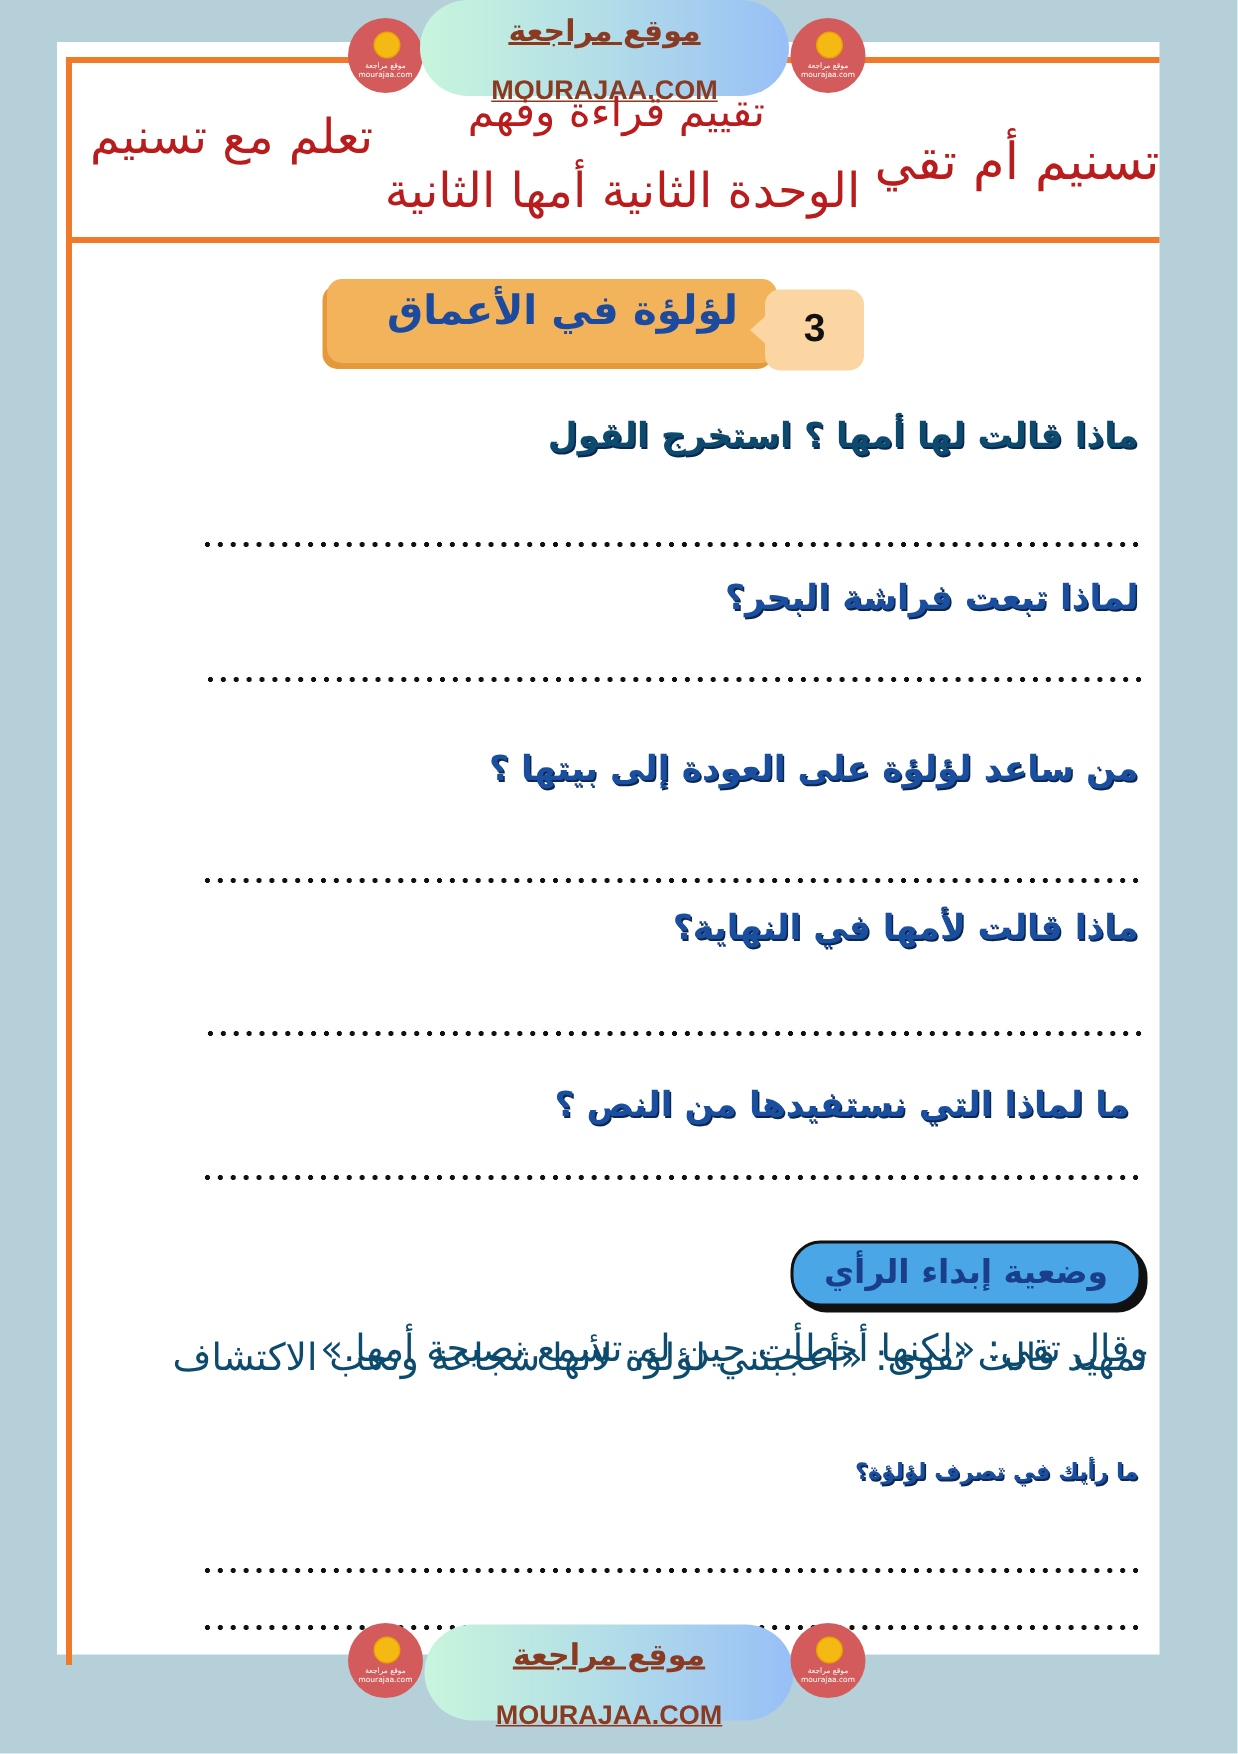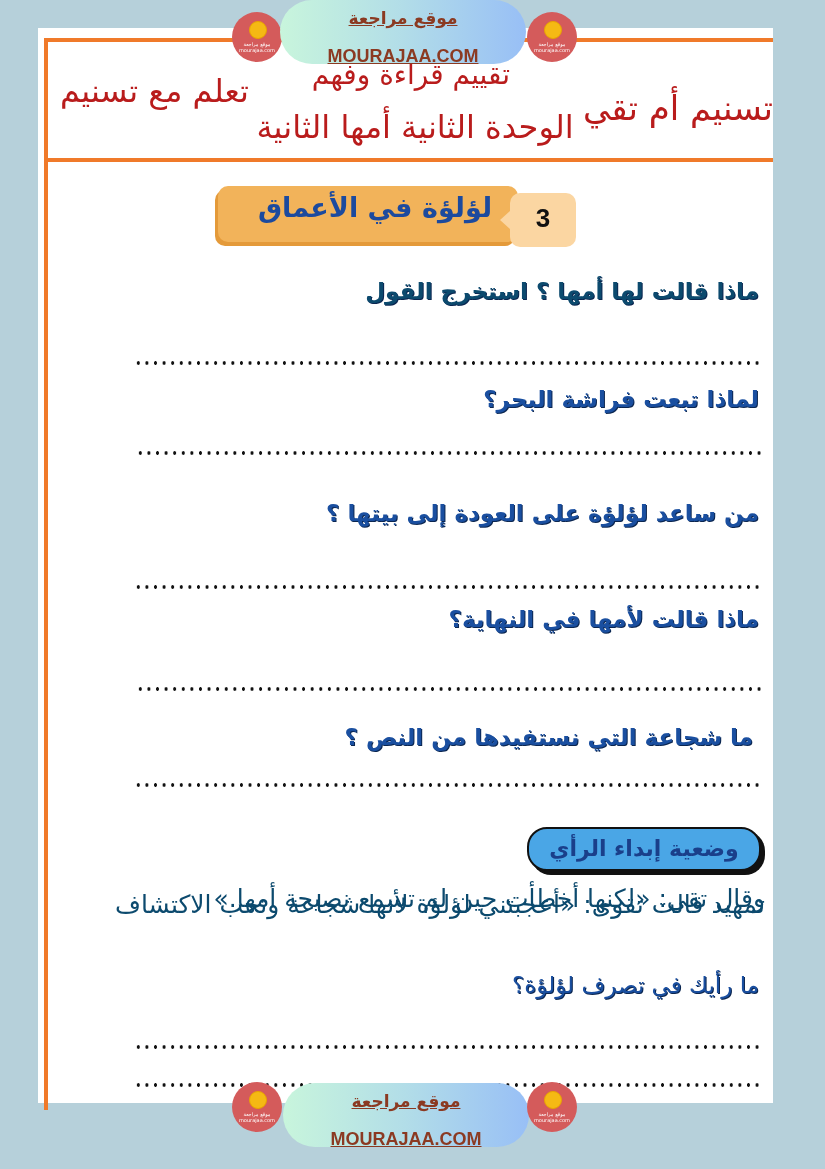--- a/index.html
+++ b/index.html
@@ -29,21 +29,21 @@
   .h-right { right: 52px; top: 88px; font-size: 34px; }
   .h-center1 { left: 320px; top: 58px; font-size: 28px; width: 190px; text-align: center; }
   .h-center2 { left: 255px; top: 108px; font-size: 32px; width: 320px; text-align: center; }
 
   
   .banner {
     position: absolute; height: 64px; width: 246px; border-radius: 32px;
     background: linear-gradient(90deg, #c8f5dc 0%, #b2dde8 50%, #98bff6 100%);
     text-align: center; color: #8b3a22; font-weight: bold;
   }
-  .banner .b-ar { display: block; font-size: 17px; margin-top: 8px; text-decoration: underline; direction: rtl; }
+  .banner .b-ar { display: block; font-size: 20px; margin-top: 8px; text-decoration: underline; direction: rtl; }
   .banner .b-en { display: block; font-size: 18px; margin-top: 18px; text-decoration: underline; font-family: "Liberation Sans", sans-serif; }
   .badge {
     position: absolute; width: 50px; height: 50px; border-radius: 50%; background: #d45b5b;
   }
   .badge .dot {
     position: absolute; left: 17px; top: 9px; width: 16px; height: 16px; border-radius: 50%;
     background: #f5b914; border: 1px solid #e9a500;
   }
   .badge .mini {
     position: absolute; left: 0; width: 50px; top: 29px; font-size: 5px; color: #fff; text-align: center; line-height: 6px;
@@ -92,21 +92,21 @@
     position: absolute; left: 527px; top: 827px; width: 230px; height: 40px; border-radius: 20px;
     background: #4aa6e6; border: 2px solid #111;
     box-shadow: 4px 4px 0 #111;
     text-align: center; color: #1a3f8a; font-weight: bold; font-size: 22px; direction: rtl; line-height: 40px;
   }
   .para {
     position: absolute; right: 60px; direction: rtl; white-space: nowrap; color: #0c4a6e; font-size: 25px;
   }
   .p1 { top: 890px; }
   .p2 { top: 884px; }
-  .q6 { position: absolute; right: 66px; top: 972px; direction: rtl; white-space: nowrap; color: #1a4fa0; font-weight: normal; font-size: 23px; text-shadow: 1px 1px 0 #0b2650; }
+  .q6 { position: absolute; right: 66px; top: 972px; direction: rtl; white-space: nowrap; color: #1a4fa0; font-weight: bold; font-size: 15px; text-shadow: 1px 1px 0 #0b2650; }
 </style>
 </head>
 <body>
 
 <div class="page"></div>
 <div class="orange-top"></div>
 <div class="orange-left"></div>
 <div class="orange-mid"></div>
 
 <div class="header-text h-left">تعلم مع تسنيم</div>
@@ -138,21 +138,21 @@
 
 <div class="question q2">لماذا تبعت فراشة البحر؟</div>
 <div class="dots" style="left:136px; top:450px; width:630px;"></div>
 
 <div class="question q3">من ساعد لؤلؤة على العودة إلى بيتها ؟</div>
 <div class="dots" style="left:134px; top:584px; width:628px;"></div>
 
 <div class="question q4">ماذا قالت لأمها في النهاية؟</div>
 <div class="dots" style="left:136px; top:686px; width:630px;"></div>
 
-<div class="question q5">ما شجاعة التي نستفيدها من النص ؟</div>
+<div class="question q5">ما لماذا التي نستفيدها من النص ؟</div>
 <div class="dots" style="left:134px; top:782px; width:628px;"></div>
 
 <div class="opinion-pill">وضعية إبداء الرأي</div>
 <div class="para p1">تمهيد قالت تقوى: «أعجبتني لؤلؤة لأنها شجاعة وتحب الاكتشاف</div>
 <div class="para p2">وقال تقي: «لكنها أخطأت حين لم تسمع نصيحة أمها.»</div>
 <div class="q6">ما رأيك في تصرف لؤلؤة؟</div>
 <div class="dots" style="left:134px; top:1044px; width:628px;"></div>
 <div class="dots" style="left:134px; top:1082px; width:628px;"></div>
 
 <div class="badge" style="left:232px; top:1082px;">

